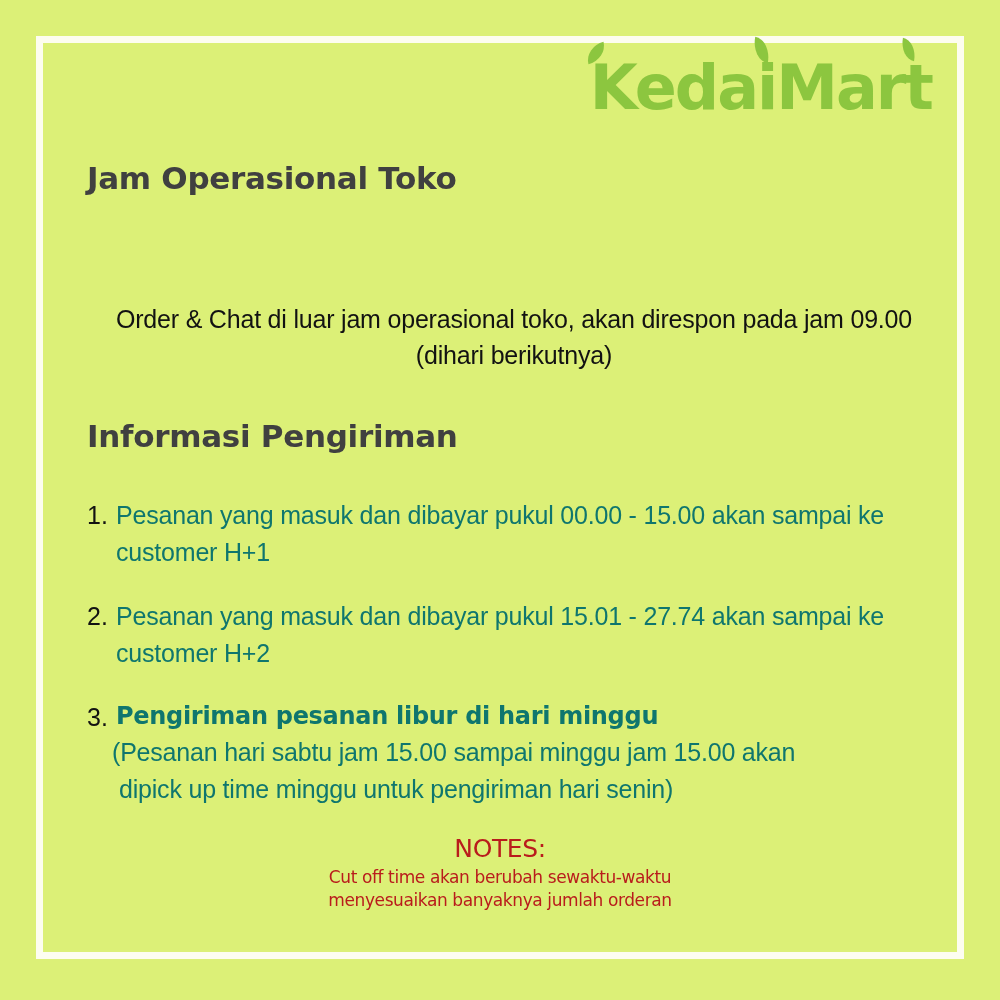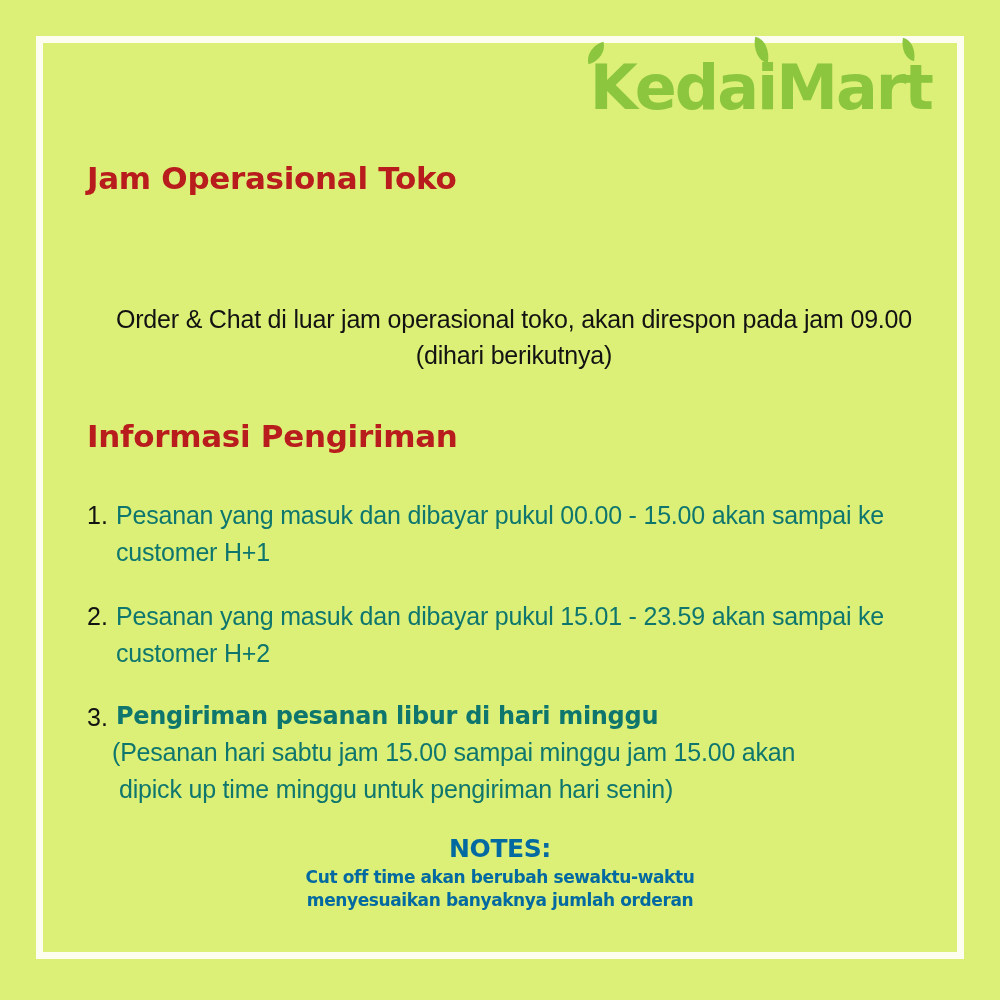--- a/index.html
+++ b/index.html
@@ -76,21 +76,21 @@
     top: 0;
     width: 850px;
   }
 
   .heading {
     font-family: "DejaVu Sans", sans-serif;
     font-weight: bold;
     font-size: 31px;
     line-height: 1.32;
     letter-spacing: -0.3px;
-    color: #b91c1c;
+    color: #404040;
     margin: 0;
   }
   .h-hours { position: absolute; left: 0; top: 158px; }
   .h-ship  { position: absolute; left: 0; top: 416px; }
 
   .para {
     position: absolute;
     left: 2px;
     top: 277px;
     width: 850px;
@@ -142,24 +142,24 @@
   .li-sub.indent-b { margin-left: 3px; }
 
   
   .notes {
     position: absolute;
     left: 0;
     top: 832px;
     width: 1000px;
     text-align: center;
     font-family: "DejaVu Sans", sans-serif;
-    font-weight: bold;
+    font-weight: normal;
     font-size: 25px;
     line-height: 1.36;
-    color: #0369a1;
+    color: #b91c1c;
     letter-spacing: -0.4px;
   }
   .notes-title { font-size: 25px; }
   .notes-line { font-size: 17px; }
 </style>
 </head>
 <body>
 
 <div class="poster">
 
@@ -184,21 +184,21 @@
 
     <div class="list">
 
       <div class="list-item">
         <span class="li-num">1.</span>
         <span class="li-body">Pesanan yang masuk dan dibayar pukul 00.00 - 15.00 akan sampai ke customer H+1</span>
       </div>
 
       <div class="list-item">
         <span class="li-num">2.</span>
-        <span class="li-body">Pesanan yang masuk dan dibayar pukul 15.01 - 23.59 akan sampai ke customer H+2</span>
+        <span class="li-body">Pesanan yang masuk dan dibayar pukul 15.01 - 27.74 akan sampai ke customer H+2</span>
       </div>
 
       <div class="list-item">
         <span class="li-num">3.</span>
         <span class="li-body">
           <span class="li-strong">Pengiriman pesanan libur di hari minggu</span>
           <span class="li-sub indent-a">(Pesanan hari sabtu jam 15.00 sampai minggu jam 15.00 akan</span>
           <span class="li-sub indent-b">dipick up time minggu untuk pengiriman hari senin)</span>
         </span>
       </div>

